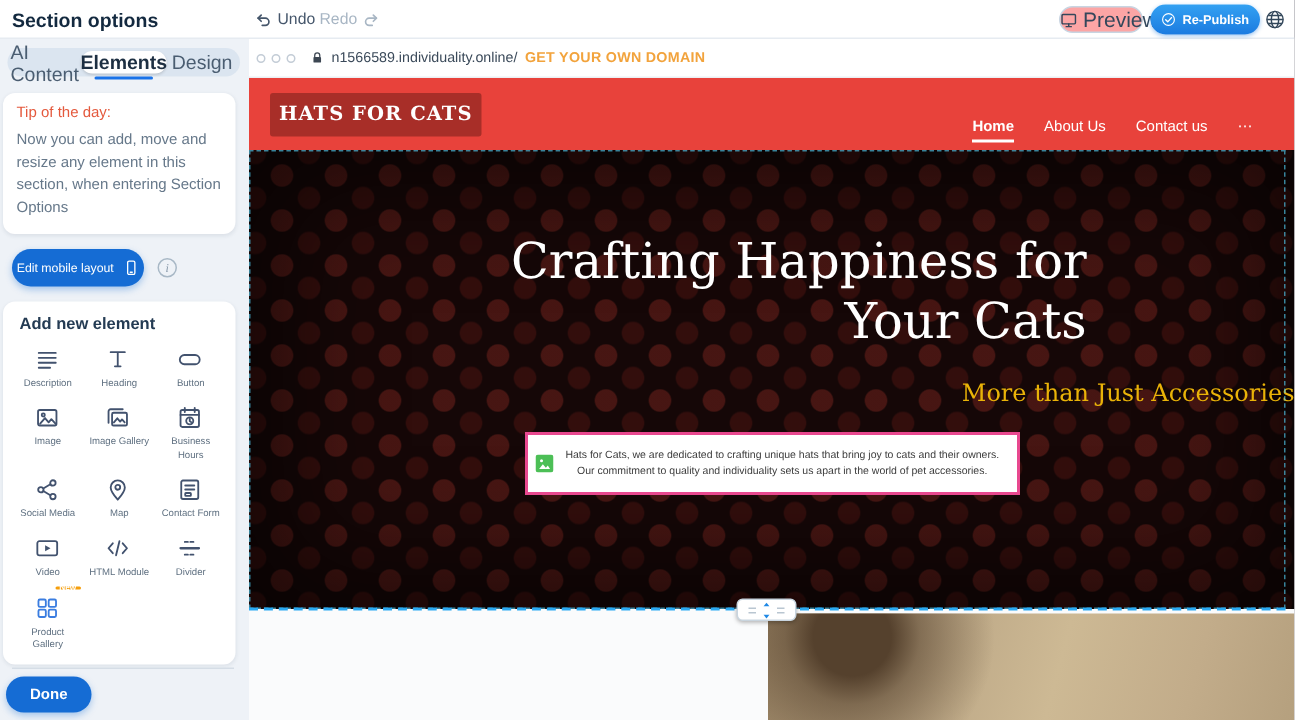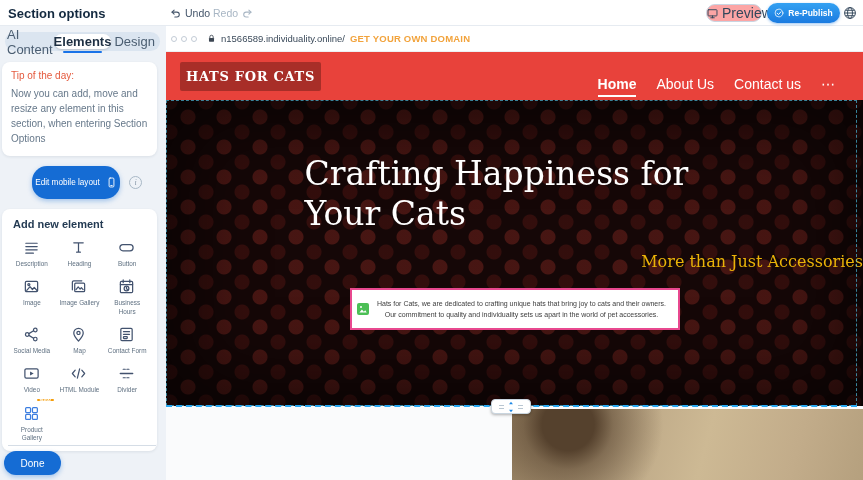--- a/index.html
+++ b/index.html
@@ -31,71 +31,71 @@
   .tab.active { background:#fff; color:#1d2f42; font-weight:700; box-shadow:0 1px 2px rgba(0,0,0,.15); }
   .tab.active::after { content:''; position:absolute; bottom:-4px; left:9px; right:9px; height:2px;
                        background:#1a73e8; border-radius:1px; }
 
   .tip-card { margin:11px 9px 0 2px; background:#fff; border-radius:8px; padding:8px 9px 10px;
               box-shadow:0 1px 3px rgba(20,40,70,.09); }
   .tip-title { font-size:10px; font-weight:400; color:#e4593d; }
   .tip-body { margin-top:5px; font-size:10px; color:#66788a; line-height:1.5; }
 
   .mobile-row { margin:10px 8px 0 8px; display:flex; align-items:center; gap:9px; }
-  .mobile-btn { width:88px; height:33px; border-radius:15px; background:#156cd4; color:#fff; font-size:8.2px;
+  .mobile-btn { width:88px; height:25px; border-radius:15px; background:#156cd4; color:#fff; font-size:8.2px;
                 display:flex; align-items:center; justify-content:center; gap:6px; border:none;
-                box-shadow:0 2px 5px rgba(21,108,212,.35); cursor:pointer;margin-left:24px; }
+                box-shadow:0 2px 5px rgba(21,108,212,.35); cursor:pointer; }
   .info-dot { width:13px; height:13px; border-radius:50%; border:1px solid #a8b8c6; color:#8798a9;
               font-size:8px; font-style:italic; font-family:"Liberation Serif",serif; display:flex;
               align-items:center; justify-content:center; cursor:pointer; }
 
   .add-card { margin:10px 9px 0 2px; background:#fff; border-radius:8px; padding:9px 6px 9px;
               box-shadow:0 1px 3px rgba(20,40,70,.09); }
   .add-title { font-size:11px; font-weight:700; color:#243b53; margin-left:5px; }
   .el-grid { margin-top:9px; display:grid; grid-template-columns:repeat(3,1fr); row-gap:10px; }
   .el-item { display:flex; flex-direction:column; align-items:center; gap:3px; cursor:pointer; }
   .el-icon { position:relative; width:18px; height:18px; color:#42526e; line-height:0; }
   .el-label { font-size:6.4px; color:#5f7081; text-align:center; line-height:1.3; max-width:44px; }
   .badge { position:absolute; top:-6px; right:-13px; background:#f59e0b; color:#fff; font-size:5.5px;
            font-weight:700; padding:1px 3px; border-radius:5px; }
 
   .sidebar-divider { position:absolute; bottom:34px; left:8px; width:148px; height:1px; background:#d5dde6; }
   .done-btn { position:absolute; bottom:5px; left:4px; width:57px; height:24px; border-radius:13px;
-              background:#156cd4; color:#fff; font-weight:400; font-size:10px; border:none;
+              background:#156cd4; color:#fff; font-weight:700; font-size:10px; border:none;
               display:flex; align-items:center; justify-content:center;
               box-shadow:0 2px 5px rgba(21,108,212,.35); cursor:pointer; }
 
   
   .canvas { position:absolute; left:166px; top:26px; right:0; bottom:0; background:#fff; }
   .browser-bar { position:absolute; top:0; left:0; right:0; height:26px; background:#fff;
                  border-bottom:1px solid #eceff3; display:flex; align-items:center; padding-left:5px; }
   .win-dot { width:6px; height:6px; border-radius:50%; border:1px solid #c3ccd6; margin-right:4px; }
   .lock { margin:0 5px 0 6px; line-height:0; }
   .url { font-size:9.5px; color:#3b4a5a; }
   .domain-cta { font-size:9.5px; font-weight:700; color:#f2a33c; letter-spacing:.2px; margin-left:5px; cursor:pointer; }
 
   
   .site { position:absolute; top:26px; left:0; width:697px; bottom:0; overflow:hidden; background:#fafbfc; }
   .site-header { position:absolute; top:0; left:0; right:0; height:48px; background:#e8423b;
                  display:flex; align-items:center; padding:0 14px; }
   .logo { background:#a82e28; color:#fff; font-size:13px; font-weight:700; letter-spacing:.7px;
           padding:7px 6px; border-radius:2px; font-family:"DejaVu Serif",serif; white-space:nowrap; }
   .site-nav { margin-left:auto; display:flex; gap:20px; align-items:center; margin-right:14px; }
-  .nav-item { color:#fff; font-size:14px; cursor:pointer; padding-bottom:3px; border-bottom:2px solid transparent;margin-top:21px; }
+  .nav-item { color:#fff; font-size:10px; cursor:pointer; padding-bottom:3px; border-bottom:2px solid transparent;margin-top:21px; }
   .nav-item.active { font-weight:700; border-bottom-color:#fff; }
 
   .hero { position:absolute; top:48px; left:0; right:0; height:306px; background:#150707; overflow:hidden; }
   .hero::before { content:''; position:absolute; inset:0;
      background-image:
        radial-gradient(circle, rgba(185,55,45,.30) 0 7px, transparent 8px),
        radial-gradient(circle, rgba(120,30,25,.30) 0 7px, transparent 8px);
      background-size:36px 30px, 36px 30px; background-position:4px 2px, 22px 17px; }
   .hero::after { content:''; position:absolute; inset:0; box-shadow:inset 0 0 70px 25px rgba(0,0,0,.55); }
   .hero-inner { position:relative; z-index:2; }
-  .hero-heading { margin:54px auto 0; width:420px; text-align:left; font-family:"DejaVu Serif",serif;
+  .hero-heading { margin:54px auto 0; width:420px; text-align:right; font-family:"DejaVu Serif",serif;
                   font-size:33px; line-height:1.2; color:#fff; font-weight:400; }
   .hero-sub { margin-top:19px; text-align:right; font-family:"DejaVu Serif",serif; font-size:16px; color:#eab308; }
   .desc-box { margin:17px auto 0; width:330px; min-height:42px; background:#fff; border:2px solid #e8488f;
               display:flex; align-items:center; padding:5px 8px 5px 5px; gap:5px; }
   .desc-icon { flex:0 0 12px; line-height:0; }
   .desc-text { flex:1; font-size:7px; color:#3c3c3c; text-align:center; line-height:1.6; }
 
   .selection { position:absolute; top:48px; left:0; width:691px; height:306px;
                border:1px dashed rgba(80,200,235,.65); pointer-events:none; z-index:5; }
   .section-line { position:absolute; top:353px; left:0; width:691px; height:0;

